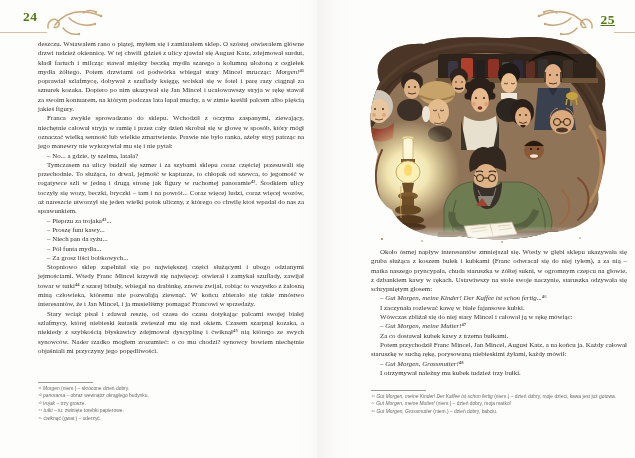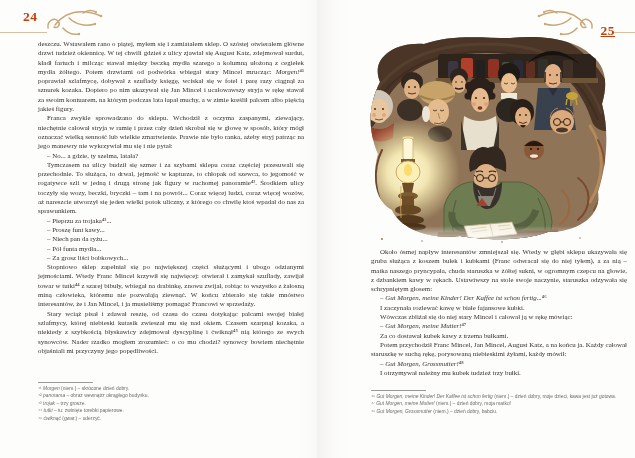--- a/index.html
+++ b/index.html
@@ -4,23 +4,23 @@
 <style>
   html,body{margin:0;padding:0;}
   body{width:635px;height:458px;overflow:hidden;background:#ffffff;
        font-family:"Liberation Serif", serif;}
   .spread{position:relative;width:635px;height:458px;background:#fdfdfc;}
   .gutter{position:absolute;left:317px;top:0;width:34px;height:458px;pointer-events:none;
           background:linear-gradient(90deg, rgba(60,50,40,0.05), rgba(60,50,40,0.012) 55%, rgba(60,50,40,0) 100%);}
   .gutter-l{position:absolute;left:297px;top:0;width:20px;height:458px;pointer-events:none;
           background:linear-gradient(90deg, rgba(60,50,40,0) , rgba(60,50,40,0.02));}
 
-  .pagenum{position:absolute;font-size:13.5px;font-weight:bold;color:#c2410c;letter-spacing:0.5px;}
+  .pagenum{position:absolute;font-size:13.5px;font-weight:bold;color:#4d7c0f;letter-spacing:0.5px;}
   .pagenum-left{left:23px;top:9px;}
-  .pagenum-right{right:20px;top:23px;text-decoration:underline;}
+  .pagenum-right{right:20px;top:12px;text-decoration:underline;}
   .hrule{position:absolute;height:1px;background:#d6c0a0;top:32px;}
   .hrule-left{left:0;width:47px;}
   .hrule-right{right:0;width:21px;}
   .flourish{position:absolute;top:6px;width:60px;height:34px;}
   .flourish-left{left:45px;}
   .flourish-right{right:40px;}
 
   .text-col{position:absolute;color:#35302b;}
   .text-col-left{left:38px;top:39px;width:266px;}
   .text-col-right{left:371px;top:247px;width:256px;}

